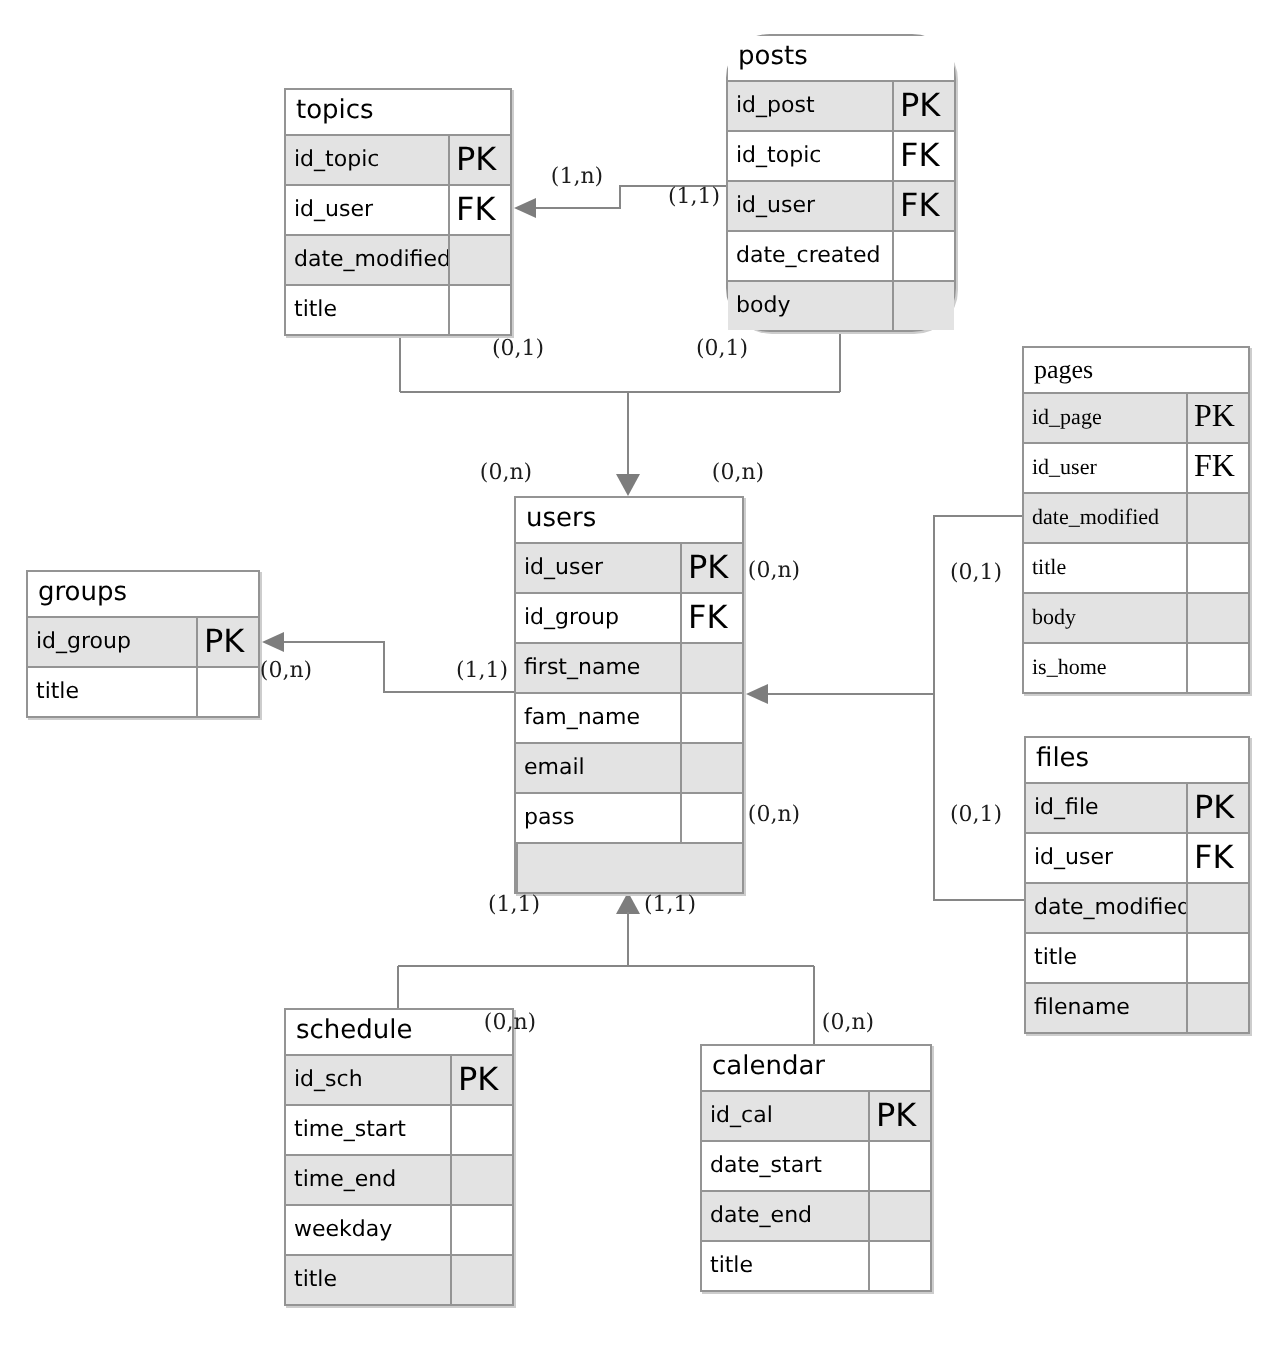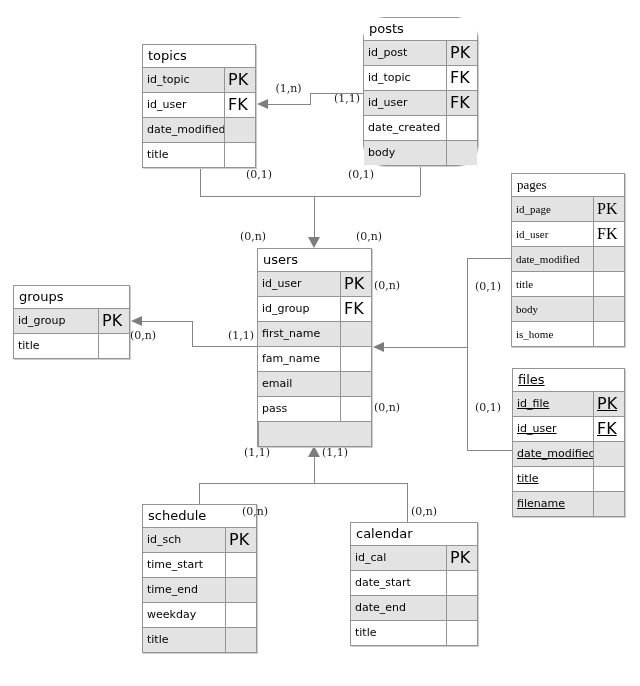--- a/index.html
+++ b/index.html
@@ -205,21 +205,21 @@
         <div class="er-title">groups</div>
         <div class="er-row shaded">
           <span class="er-field">id_group</span>
           <span class="er-key">PK</span>
         </div>
         <div class="er-row">
           <span class="er-field">title</span>
           <span class="er-key"></span>
         </div>
       </div>
-      <div class="er-table" style="left: 512px; top: 368px; width: 113px; text-decoration: underline;">
+      <div class="er-table" style="left: 512px; top: 368px; width: 113px;">
         <div class="er-title">files</div>
         <div class="er-row shaded">
           <span class="er-field">id_file</span>
           <span class="er-key">PK</span>
         </div>
         <div class="er-row">
           <span class="er-field">id_user</span>
           <span class="er-key">FK</span>
         </div>
         <div class="er-row shaded">
@@ -251,21 +251,21 @@
         </div>
         <div class="er-row">
           <span class="er-field">weekday</span>
           <span class="er-key"></span>
         </div>
         <div class="er-row shaded">
           <span class="er-field">title</span>
           <span class="er-key"></span>
         </div>
       </div>
-      <div class="er-table" style="left: 350px; top: 522px; width: 128px;">
+      <div class="er-table" style="left: 350px; top: 522px; width: 116px;">
         <div class="er-title">calendar</div>
         <div class="er-row shaded">
           <span class="er-field">id_cal</span>
           <span class="er-key">PK</span>
         </div>
         <div class="er-row">
           <span class="er-field">date_start</span>
           <span class="er-key"></span>
         </div>
         <div class="er-row shaded">

